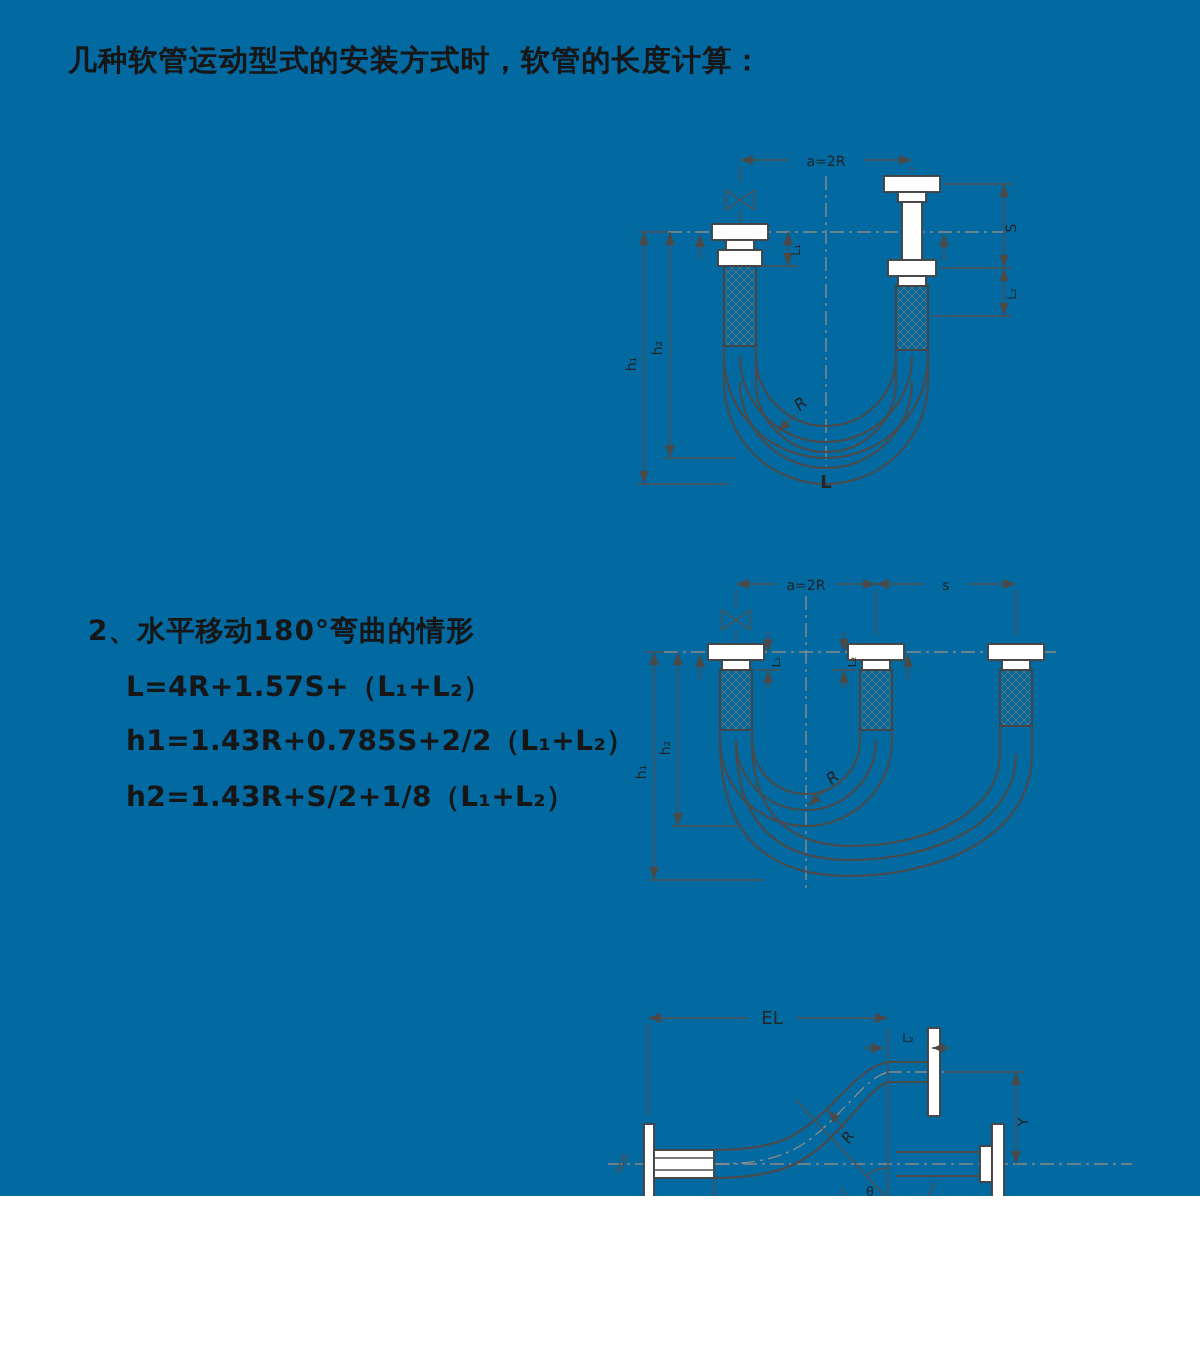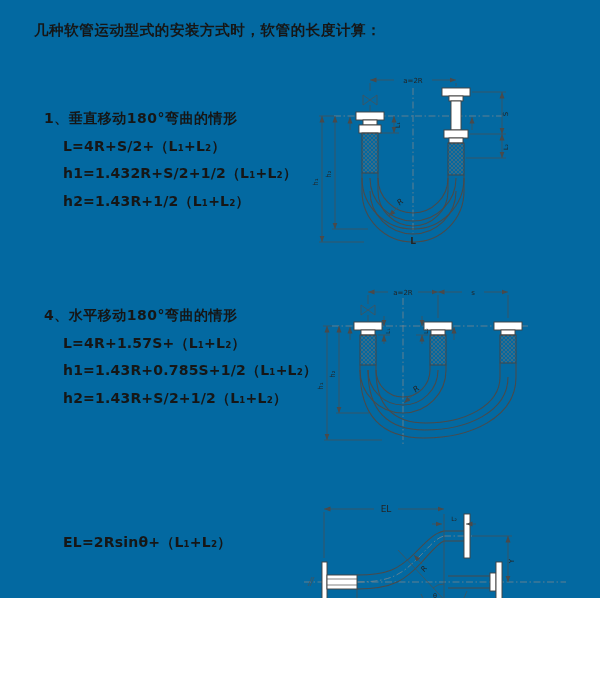--- a/index.html
+++ b/index.html
@@ -25,36 +25,29 @@
   .braid{ stroke:#444444; stroke-width:0.95; }
   svg text { fill:#242424; font-family:"DejaVu Sans","Liberation Sans",sans-serif; }
 </style>
 </head>
 <body>
 
 <div class="page">
 
   <div class="title">几种软管运动型式的安装方式时，软管的长度计算：</div>
 
-  <div class="sec" style="top:110px;">
-    <div class="heading">1、垂直移动180°弯曲的情形</div>
-    <div class="frow">L=4R+S/2+（L₁+L₂）</div>
-    <div class="frow">h1=1.432R+S/2+1/2（L₁+L₂）</div>
-    <div class="frow">h2=1.43R+1/2（L₁+L₂）</div>
+
+  <div class="sec" style="top:307px;">
+    <div class="heading">2、水平移动180°弯曲的情形</div>
+    <div class="frow">L=4R+1.57S+（L₁+L₂）</div>
+    <div class="frow">h1=1.43R+0.785S+2/2（L₁+L₂）</div>
+    <div class="frow">h2=1.43R+S/2+1/8（L₁+L₂）</div>
   </div>
 
-  <div class="sec" style="top:307px;">
-    <div class="heading">4、水平移动180°弯曲的情形</div>
-    <div class="frow">L=4R+1.57S+（L₁+L₂）</div>
-    <div class="frow">h1=1.43R+0.785S+1/2（L₁+L₂）</div>
-    <div class="frow">h2=1.43R+S/2+1/2（L₁+L₂）</div>
-  </div>
-
   <div class="sec" style="top:524px;">
-    <div class="frow">EL=2Rsinθ+（L₁+L₂）</div>
   </div>
 
   <svg class="dgm" style="left:306px; top:70px;" width="222" height="192" viewBox="0 0 222 192">
     <defs>
       <marker id="a1" markerUnits="userSpaceOnUse" markerWidth="8" markerHeight="8" refX="6.5" refY="3.5" orient="auto-start-reverse">
         <path d="M0,1 L6.5,3.5 L0,6 Z" fill="#4a4a4a"></path>
       </marker>
       <pattern id="p1" width="4" height="4" patternUnits="userSpaceOnUse">
         <path d="M0,0 L4,4 M4,0 L0,4" stroke="#6f6f6f" stroke-width="0.5"></path>
       </pattern>

